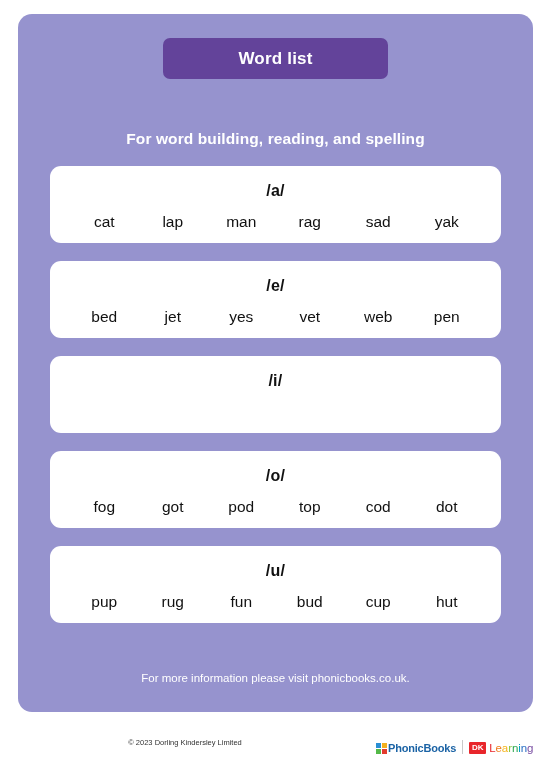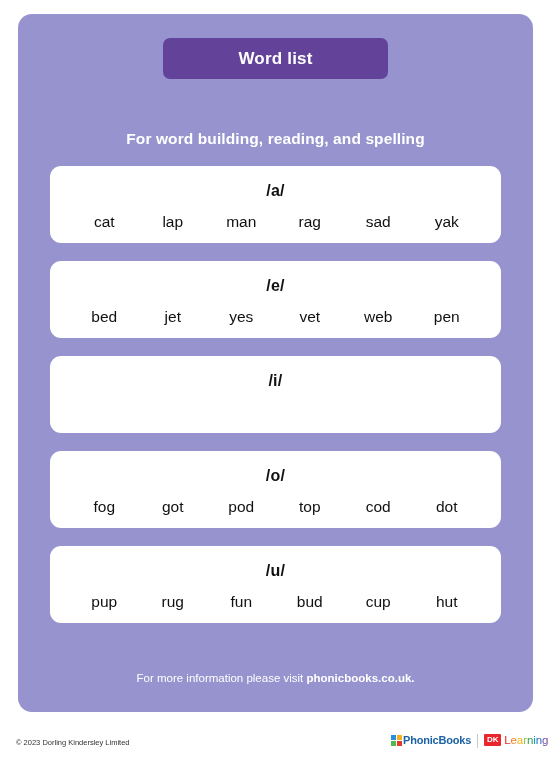--- a/index.html
+++ b/index.html
@@ -123,41 +123,41 @@
   .panel-footer {
     position: absolute;
     left: 0;
     top: 658px;
     width: 515px;
     text-align: center;
     color: #ffffff;
     font-size: 11.5px;
   }
   .panel-footer b {
-    font-weight: bold;
+    font-weight: normal;
   }
 
   
   .copyright {
     position: absolute;
-    left: 16px;
+    left: 0;
     top: 738px;
     width: 370px;
-    text-align: left;
+    text-align: center;
     color: #333333;
     font-size: 7.5px;
   }
 
   
   .logos {
     position: absolute;
-    left: 391px;
+    left: 376px;
     top: 734px;
     display: flex;
-    align-items: flex-start;
+    align-items: flex-end;
     height: 20px;
   }
   .pb-logo {
     display: flex;
     align-items: center;
     gap: 1px;
   }
   .pb-mark {
     width: 11px;
     height: 11px;

